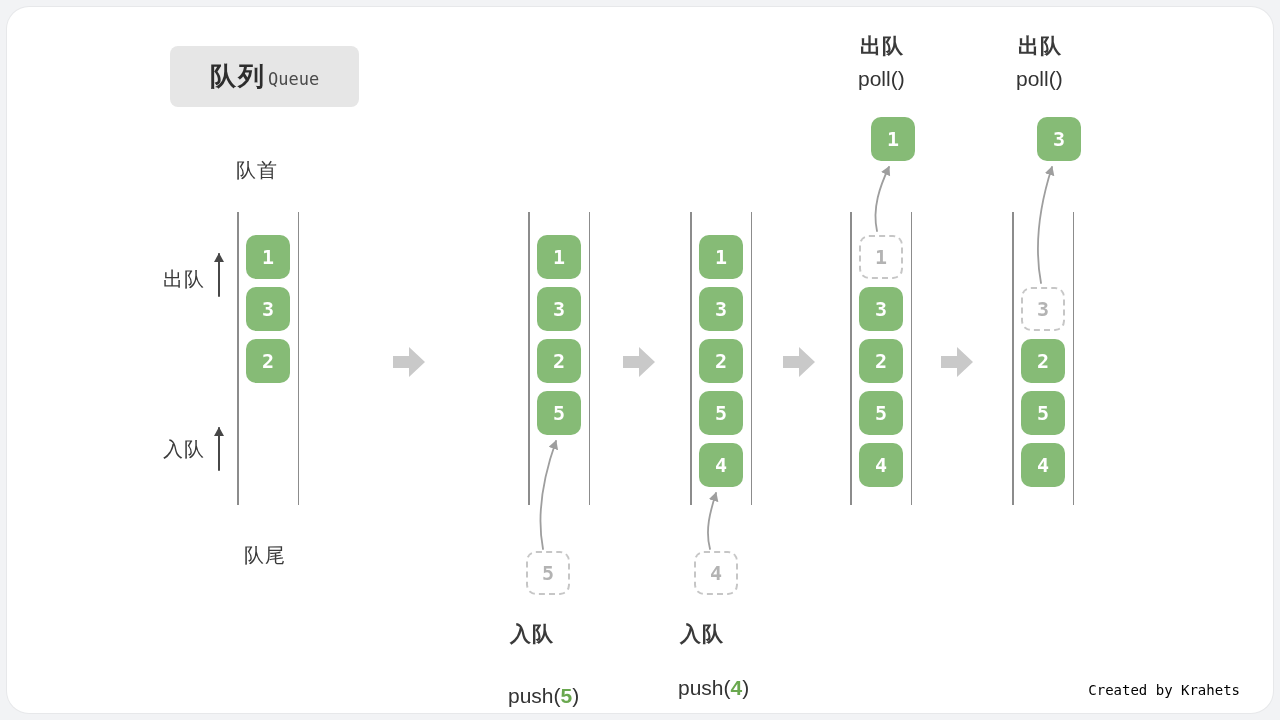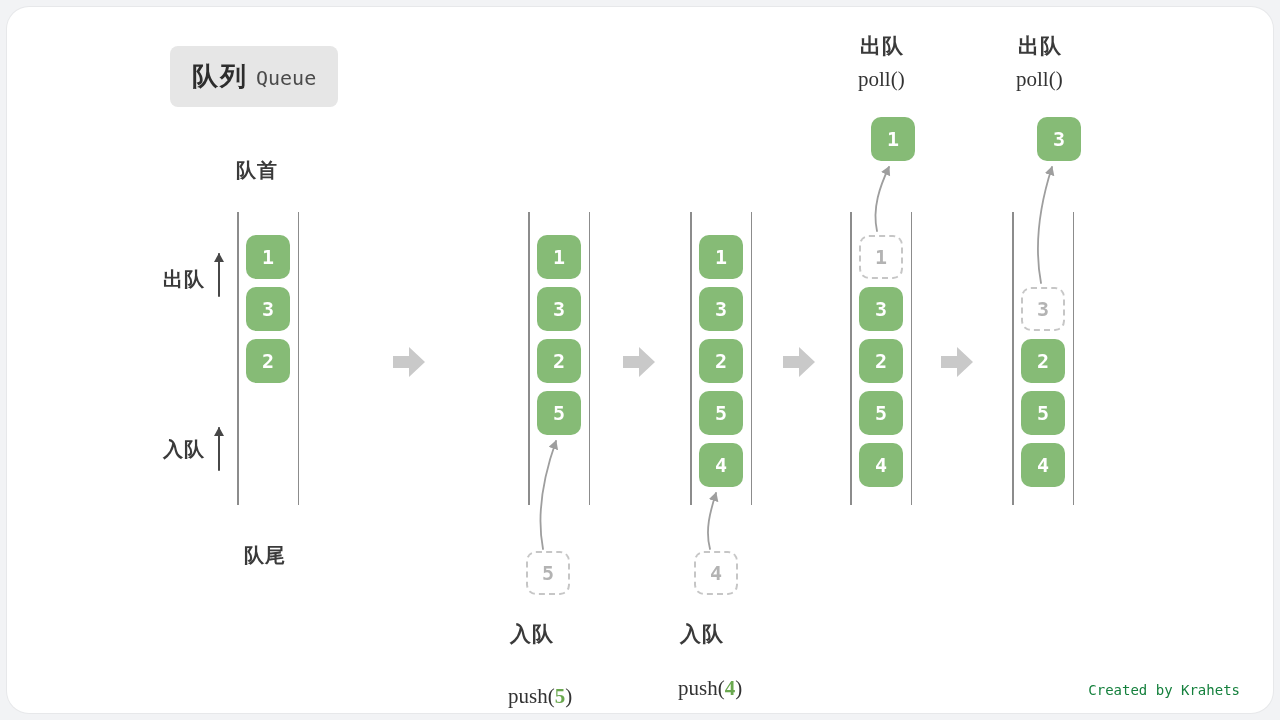--- a/index.html
+++ b/index.html
@@ -3,25 +3,25 @@
 <meta charset="utf-8">
 <style>
   * { margin:0; padding:0; box-sizing:border-box; }
   html,body { background:#eef0f2; }
   body { font-family:"Liberation Sans", sans-serif; }
   .canvas { position:relative; width:1280px; height:720px; background:#f2f3f5; overflow:hidden; }
   .card { position:absolute; left:7px; top:7px; width:1266px; height:706px;
           background:#ffffff; border-radius:22px; box-shadow:0 0 0 1px #e7e8ea; }
 
   .title-badge { position:absolute; left:170px; top:46px; background:#e6e6e6;
-                 border-radius:8px; padding:13px 22px; display:flex; gap:8px; align-items:baseline; }
+                 border-radius:8px; padding:13px 40px; display:flex; gap:2px; align-items:baseline; }
   .title-zh { font-size:26px; font-weight:bold; color:#2d2d2d; letter-spacing:2px; }
-  .title-en { font-family:"DejaVu Sans Mono", monospace; font-size:20px; color:#4a4a4a; }
+  .title-en { font-family:"DejaVu Sans Mono", monospace; font-size:17px; color:#4a4a4a; }
 
-  .lbl { position:absolute; font-size:20px; font-weight:bold; color:#3a3a3a; letter-spacing:1px; }
+  .lbl { position:absolute; font-size:20px; font-weight:normal; color:#3a3a3a; letter-spacing:1px; }
   .lbl-front { left:236px; top:157px; }
   .lbl-rear  { left:244px; top:542px; }
   .lbl-deq   { left:163px; top:266px; }
   .lbl-enq   { left:163px; top:436px; }
 
   .col { position:absolute; top:212px; width:62px; height:293px; }
   .col-1 { left:237px; } .col-2 { left:528px; } .col-3 { left:690px; }
   .col-4 { left:850px; } .col-5 { left:1012px; }
   .wall { position:absolute; top:0; height:100%; width:1.5px; background:#8c8c8c; }
   .wall-l { left:0; } .wall-r { right:0; }
@@ -29,27 +29,27 @@
   .box { position:absolute; width:44px; height:44px; border-radius:10px;
          display:flex; align-items:center; justify-content:center;
          font-family:"DejaVu Sans Mono", monospace; font-size:20px; font-weight:bold; }
   .col .box { left:9px; }
   .box-green  { background:#86BB76; color:#ffffff; }
   .box-dashed { background:#ffffff; border:2px dashed #c6c6c6; color:#b3b3b3; }
   .r0{top:23px} .r1{top:75px} .r2{top:127px} .r3{top:179px} .r4{top:231px}
   .box-abs { position:absolute; }
 
   .ann-label { position:absolute; font-size:21px; font-weight:bold; color:#3a3a3a; letter-spacing:1px; }
-  .ann-code  { position:absolute; font-family:Liberation Serif, serif; font-size:21px; color:#333333; }
+  .ann-code  { position:absolute; font-family:Liberation Sans, sans-serif; font-size:21px; color:#333333; }
   .ann-code .arg { color:#6AA84F; font-weight:bold; }
 
   .overlay { position:absolute; left:0; top:0; pointer-events:none; }
 
   .watermark { position:absolute; right:40px; bottom:22px;
-               font-family:"DejaVu Sans Mono", monospace; font-size:14px; color:#15803d; }
+               font-family:"DejaVu Sans Mono", monospace; font-size:14px; color:#000000; }
 </style>
 </head>
 <body>
 
 <div class="canvas">
   <div class="card"></div>
 
   <div class="title-badge">
     <span class="title-zh">队列</span>
     <span class="title-en">Queue</span>

